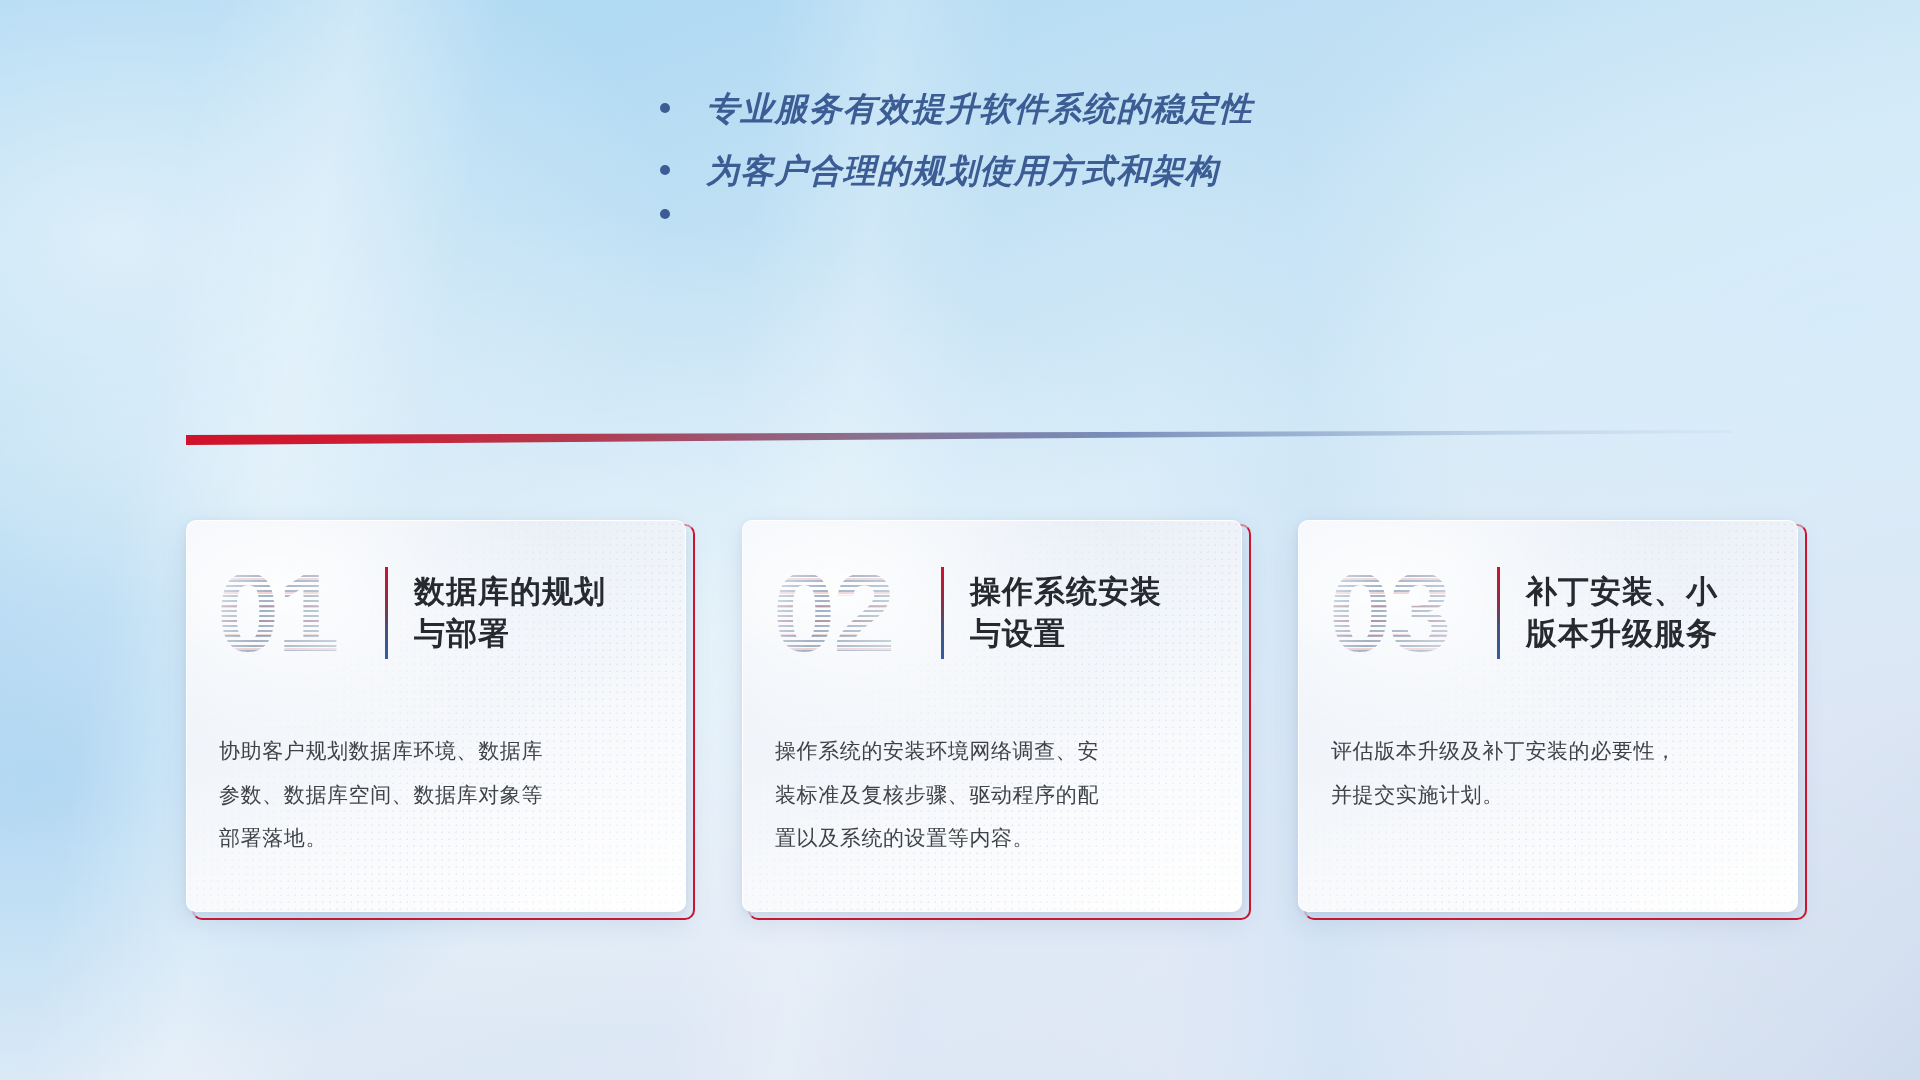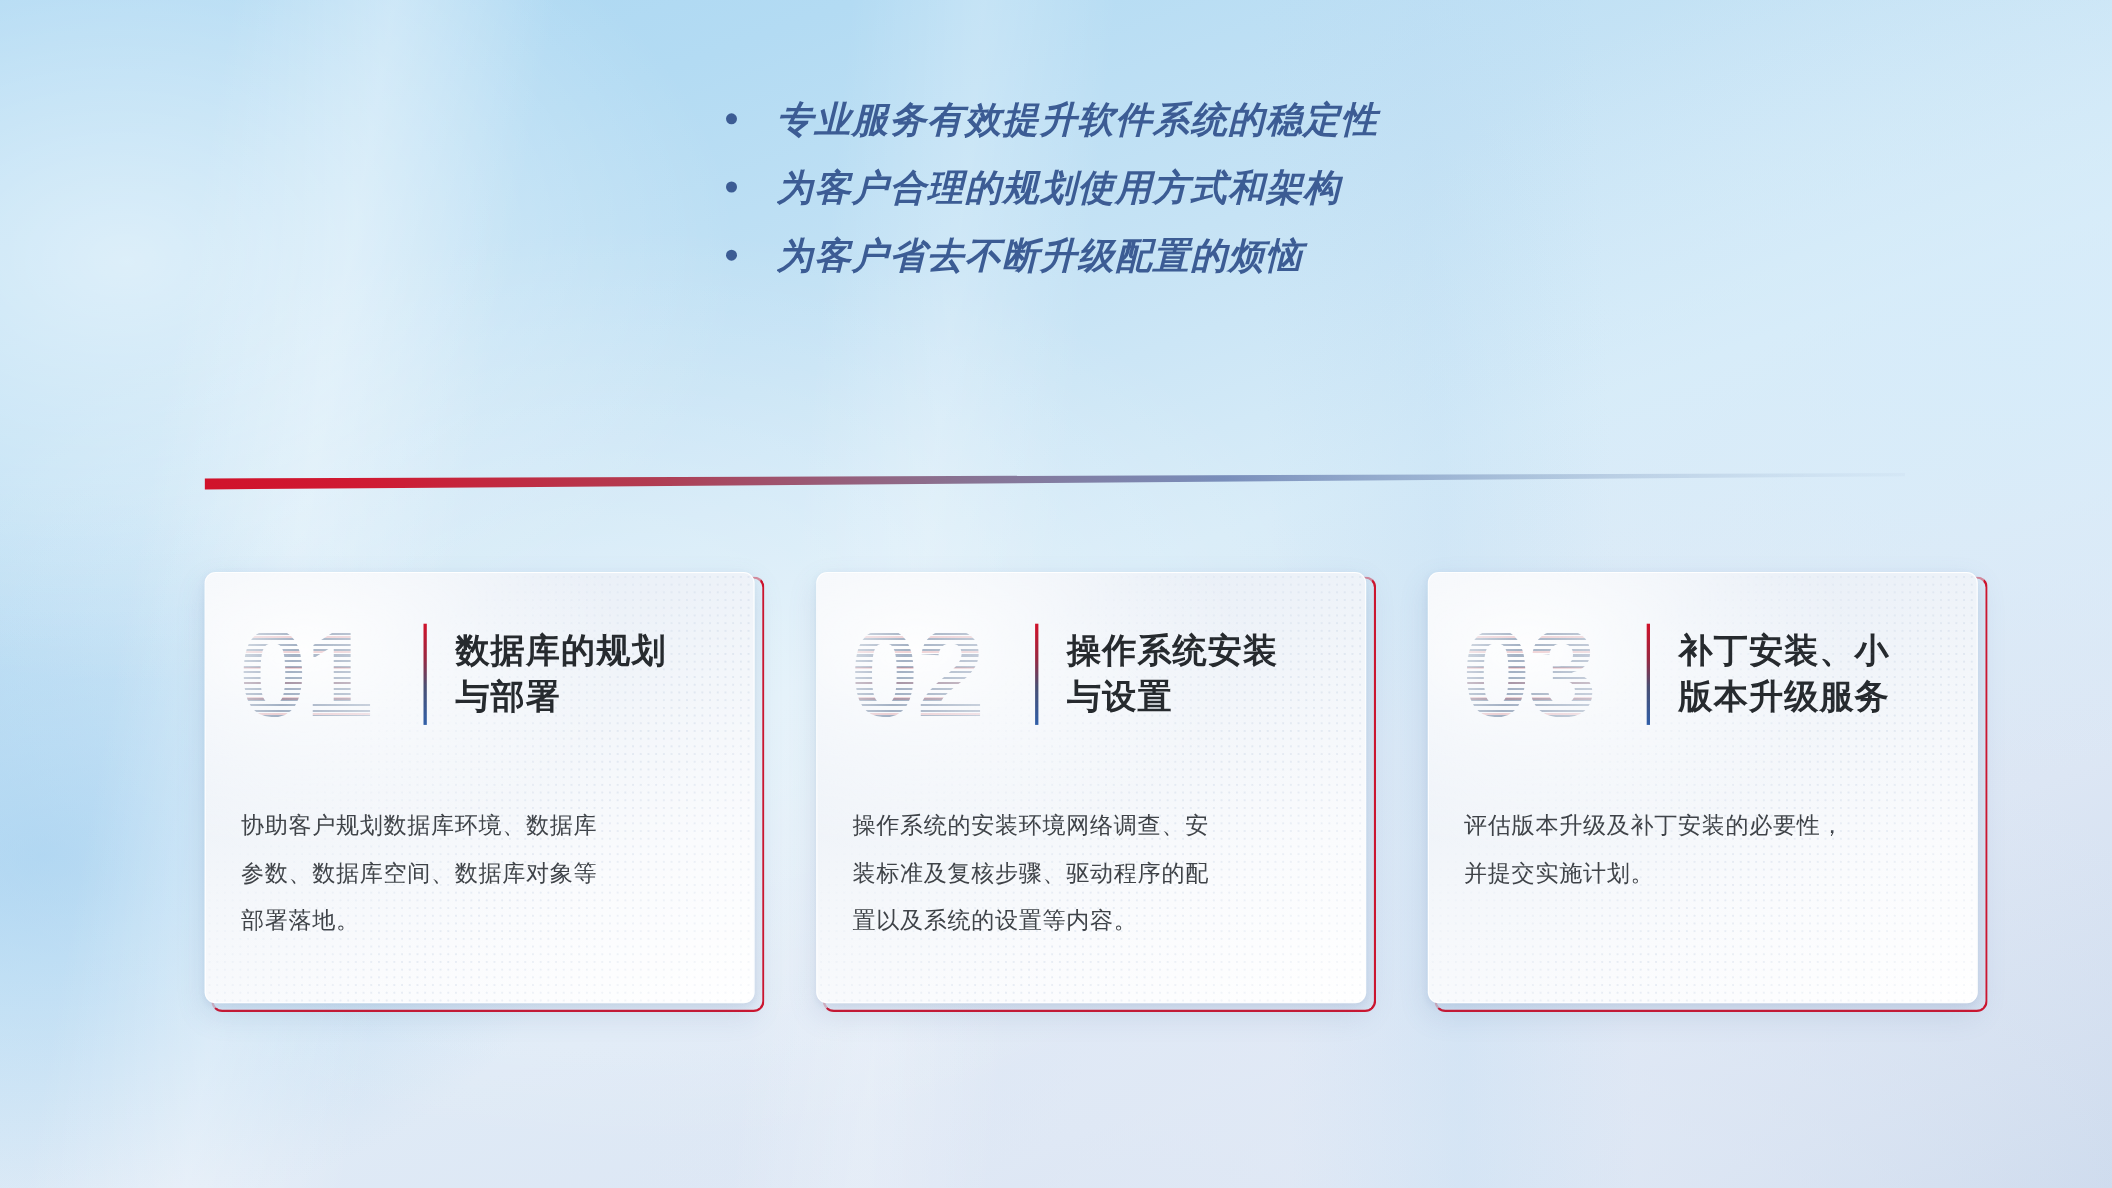--- a/index.html
+++ b/index.html
@@ -215,21 +215,20 @@
     </div>
 
     <div class="bullet-row">
       <span class="bullet-dot"></span>
       <span class="bullet-text">为客户合理的规划使用方式和架构</span>
     </div>
 
 
     <div class="bullet-row">
       <span class="bullet-dot"></span>
-      <span class="bullet-text">为客户省去不断升级配置的烦恼</span>
     </div>
 
   </div>
 
   <svg id="divider" viewBox="0 0 1546 22" preserveAspectRatio="none">
     <defs>
       <linearGradient id="wedgeGrad" x1="0" y1="0" x2="1" y2="0">
         <stop offset="0" stop-color="#d0122b" stop-opacity="1"></stop>
         <stop offset="0.10" stop-color="#cf1b33" stop-opacity="1"></stop>
         <stop offset="0.26" stop-color="#b03248" stop-opacity="0.95"></stop>

